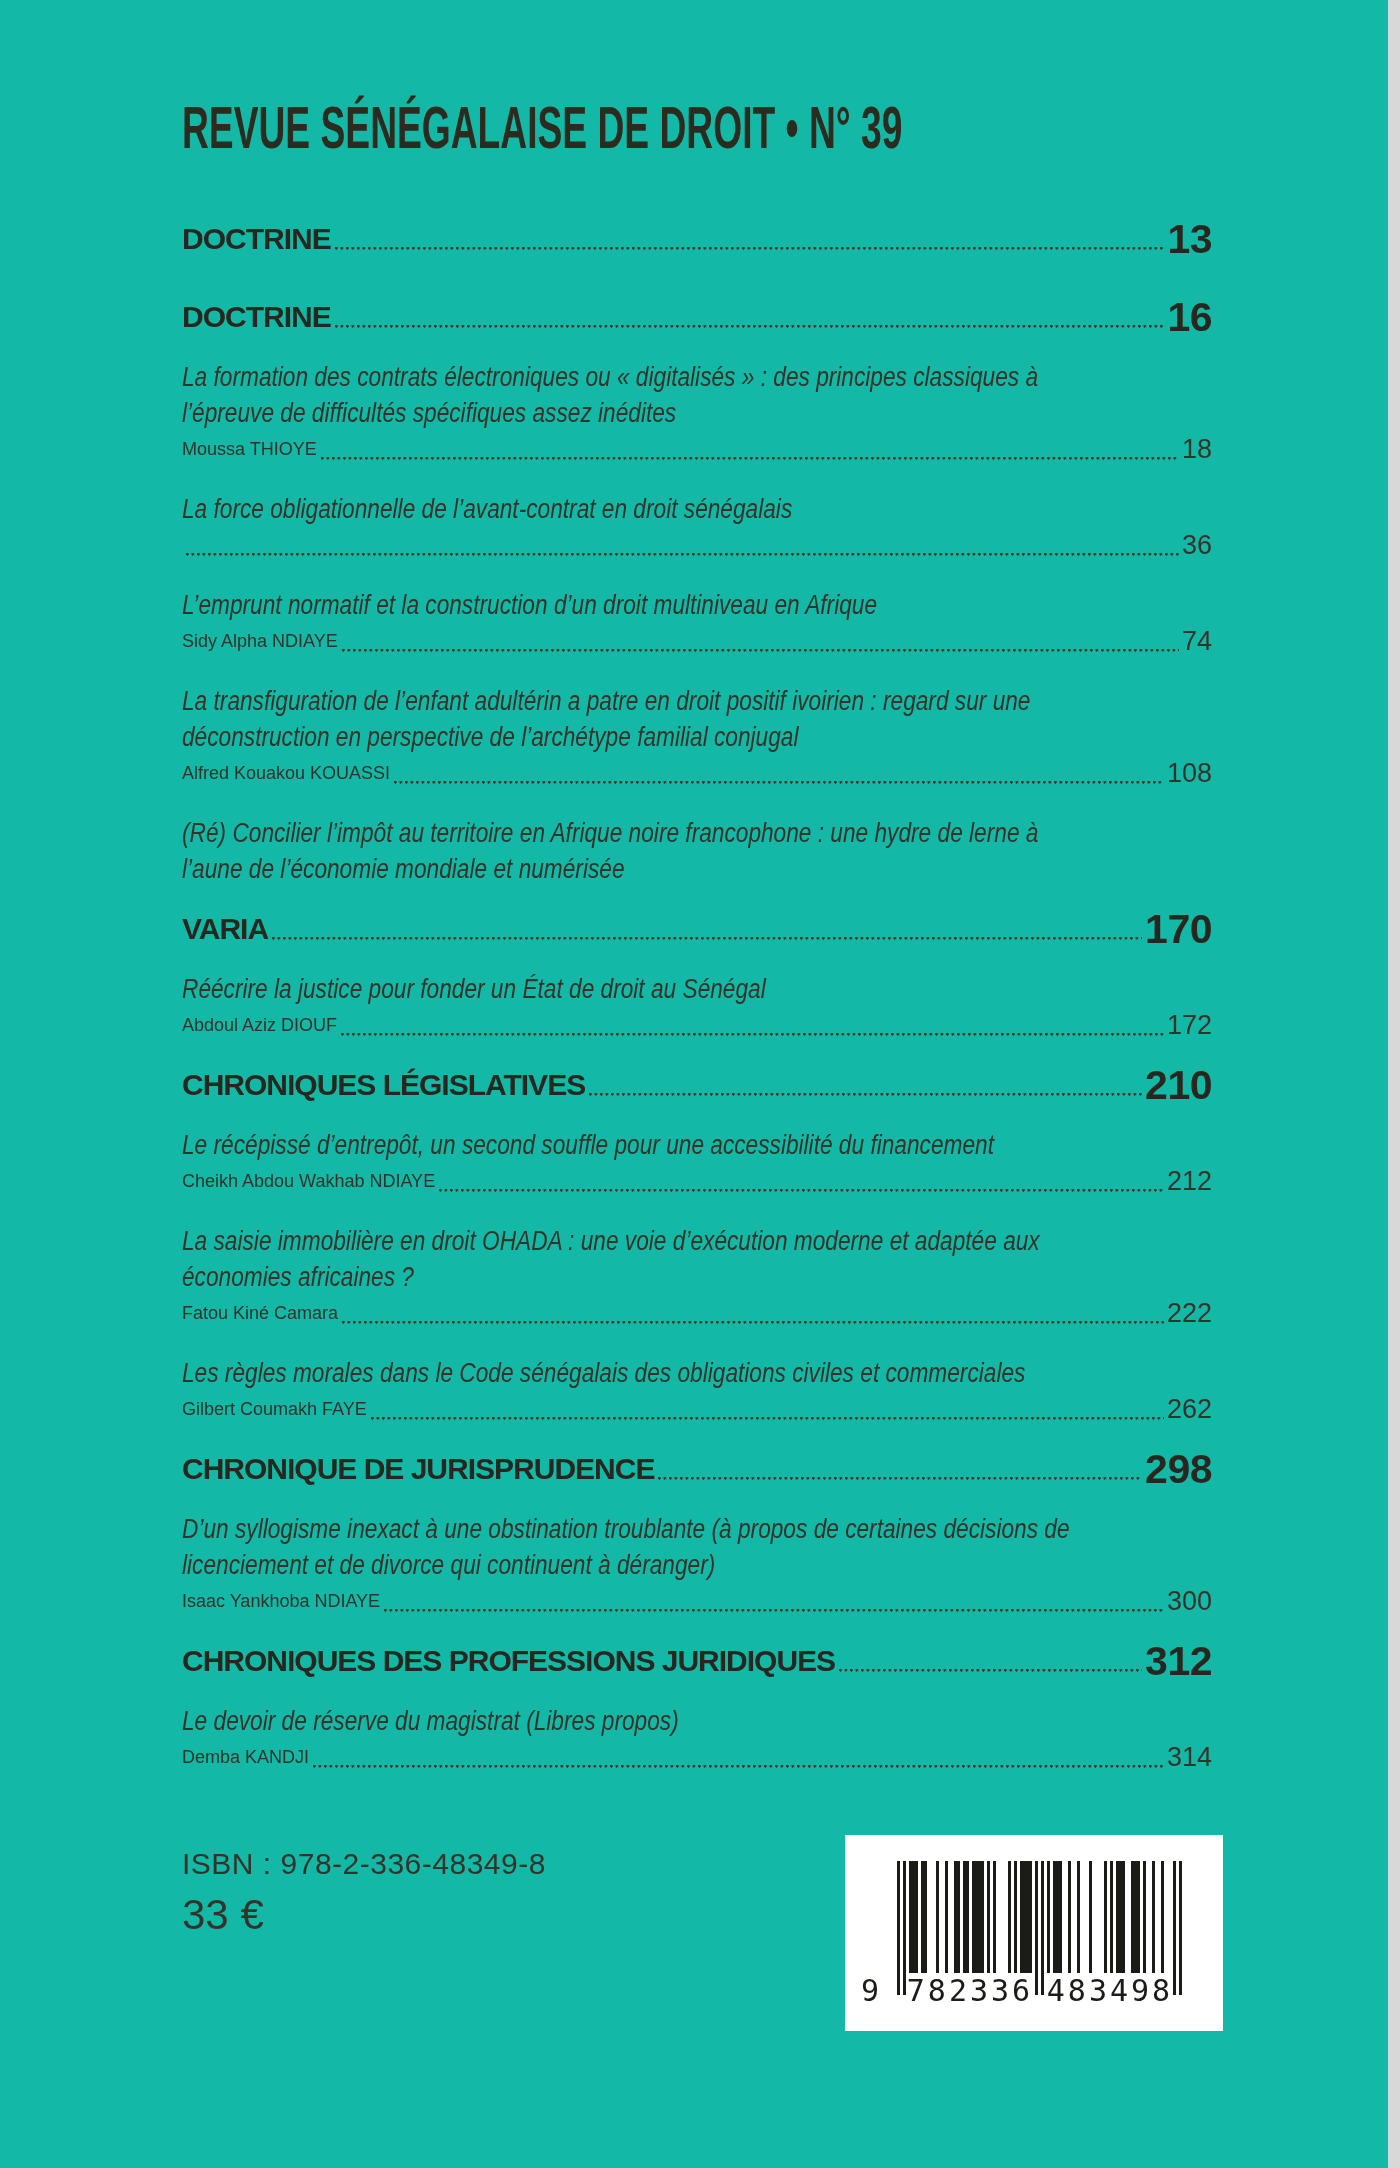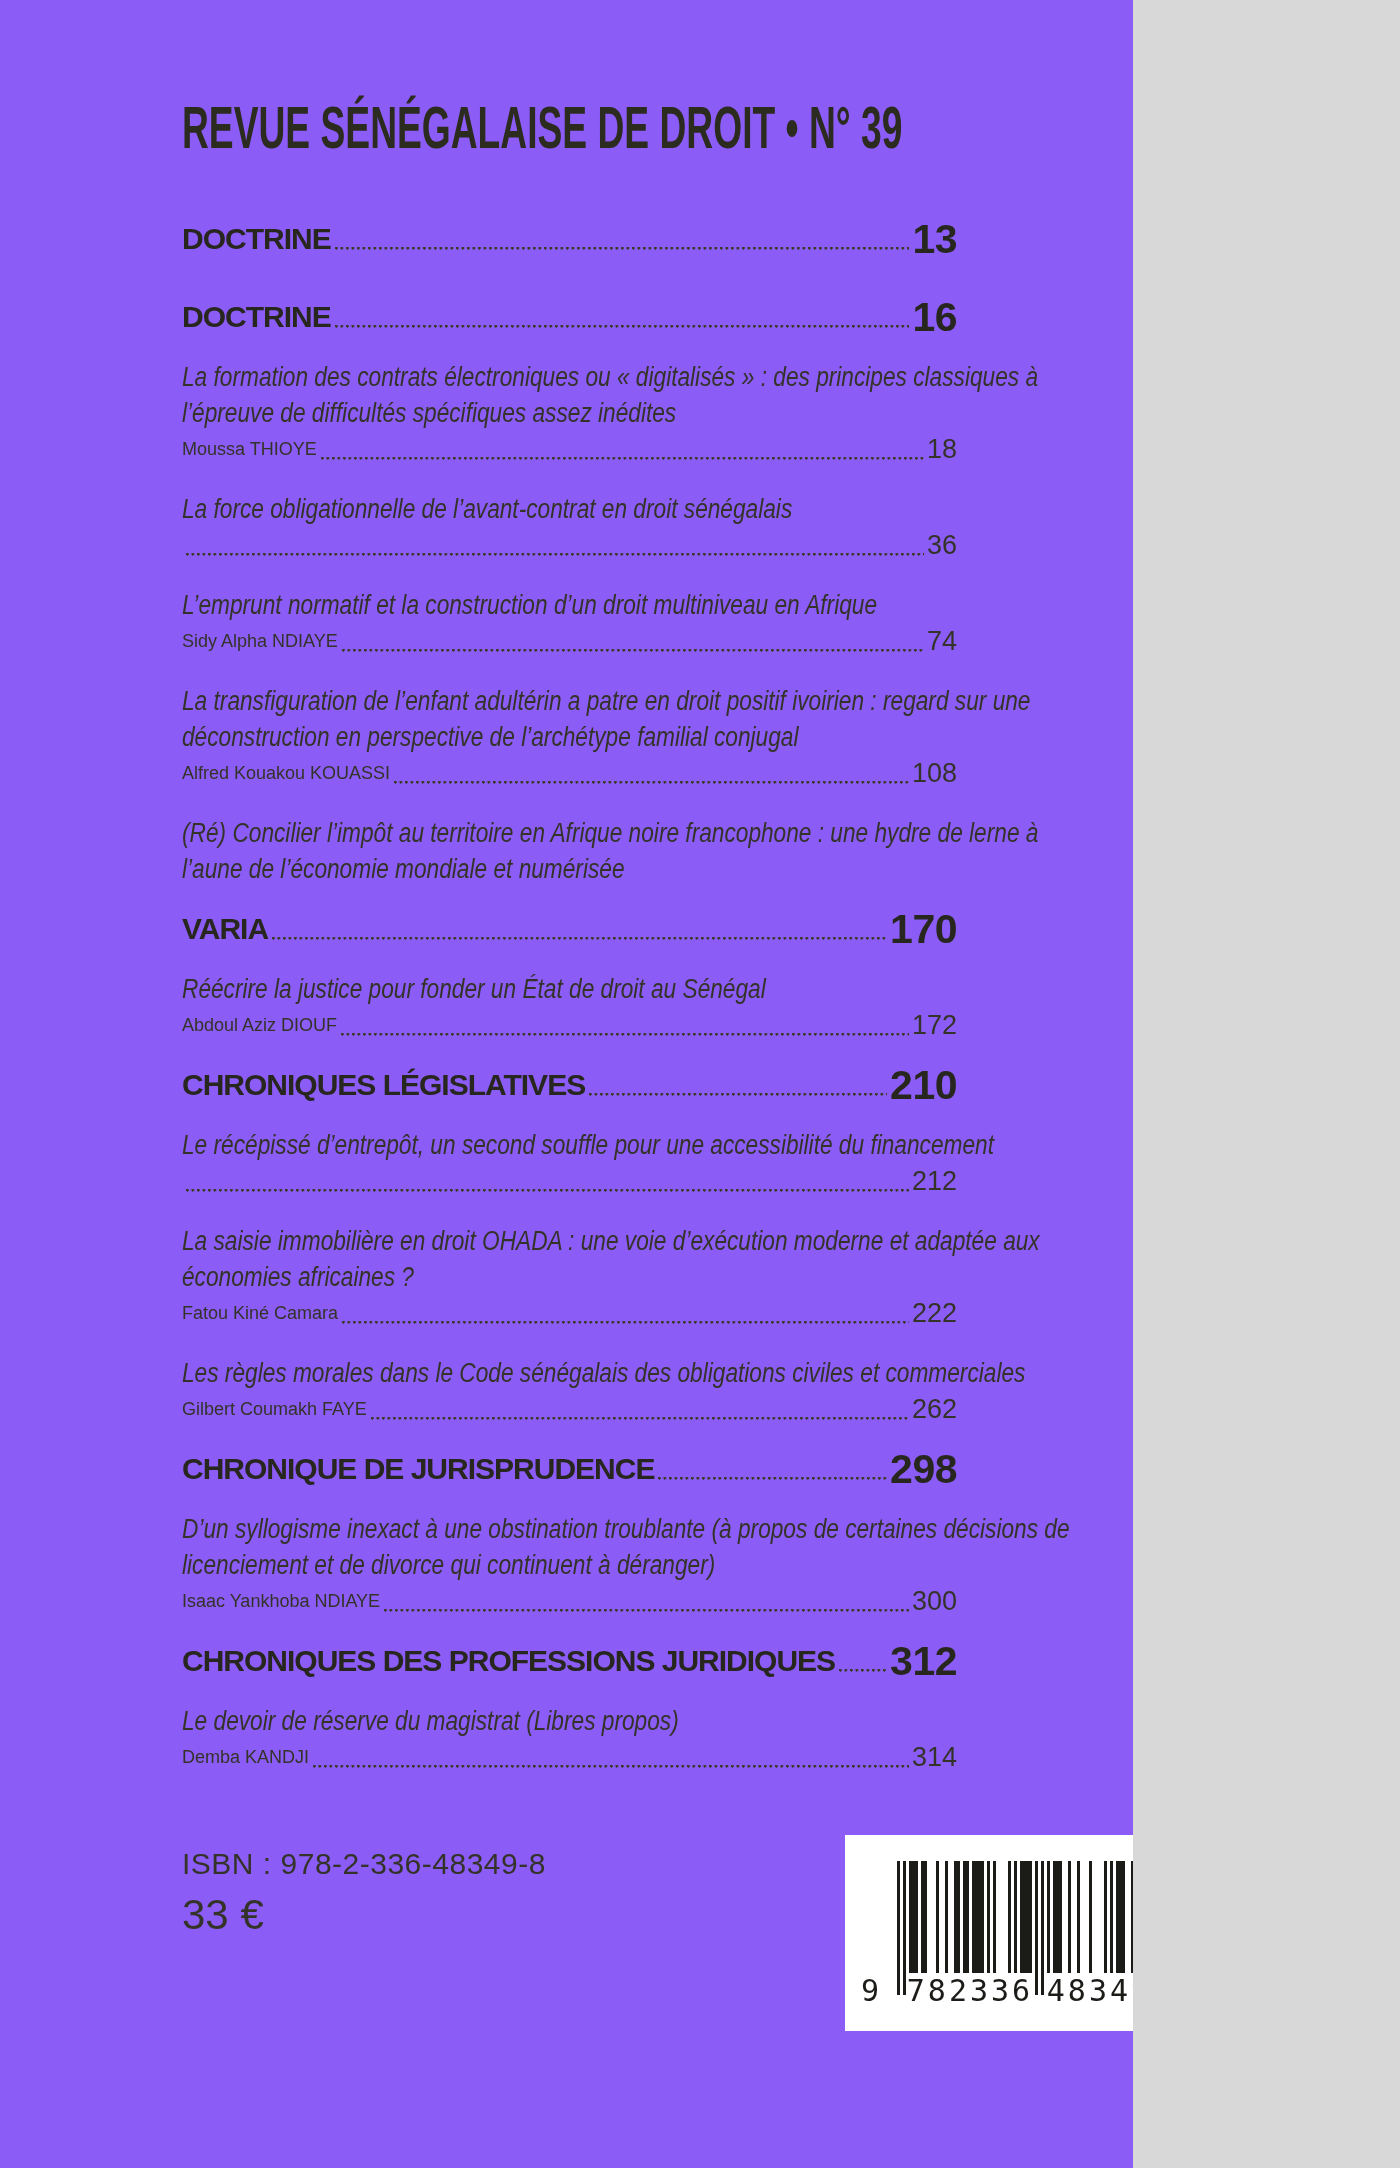--- a/index.html
+++ b/index.html
@@ -1,20 +1,20 @@
 <!DOCTYPE html>
 <html><head>
 <meta charset="utf-8">
 <style>
   html,body { margin:0; padding:0; }
   body { background:#d8d8d8; font-family:"Liberation Sans", sans-serif; }
   .page {
     position:relative;
-    width:1133px; height:2168px;
-    background:#8b5cf6;
+    width:1388px; height:2168px;
+    background:#14b8a6;
     overflow:hidden;
     color:#34332a;
   }
   .content {
     position:absolute;
     left:182px; right:176px; top:0;
   }
   .main-title {
     margin:96px 0 0 0;
     font-size:60px;
@@ -166,20 +166,21 @@
         <div class="toc-row idx9">
           <div class="dotrow section-row">
             <span class="section-label">CHRONIQUES LÉGISLATIVES</span>
             <span class="leader"></span>
             <span class="section-page">210</span>
           </div>
         </div>
         <div class="toc-row idx10">
           <div class="entry-line">Le récépissé d’entrepôt, un second souffle pour une accessibilité du financement</div>
           <div class="dotrow author-row">
+            <span class="author-name">Cheikh Abdou Wakhab NDIAYE</span>
             <span class="leader"></span>
             <span class="entry-page">212</span>
           </div>
         </div>
         <div class="toc-row idx11">
           <div class="entry-line">La saisie immobilière en droit OHADA : une voie d’exécution moderne et adaptée aux</div>
           <div class="entry-line">économies africaines ?</div>
           <div class="dotrow author-row">
             <span class="author-name">Fatou Kiné Camara</span>
             <span class="leader"></span>

